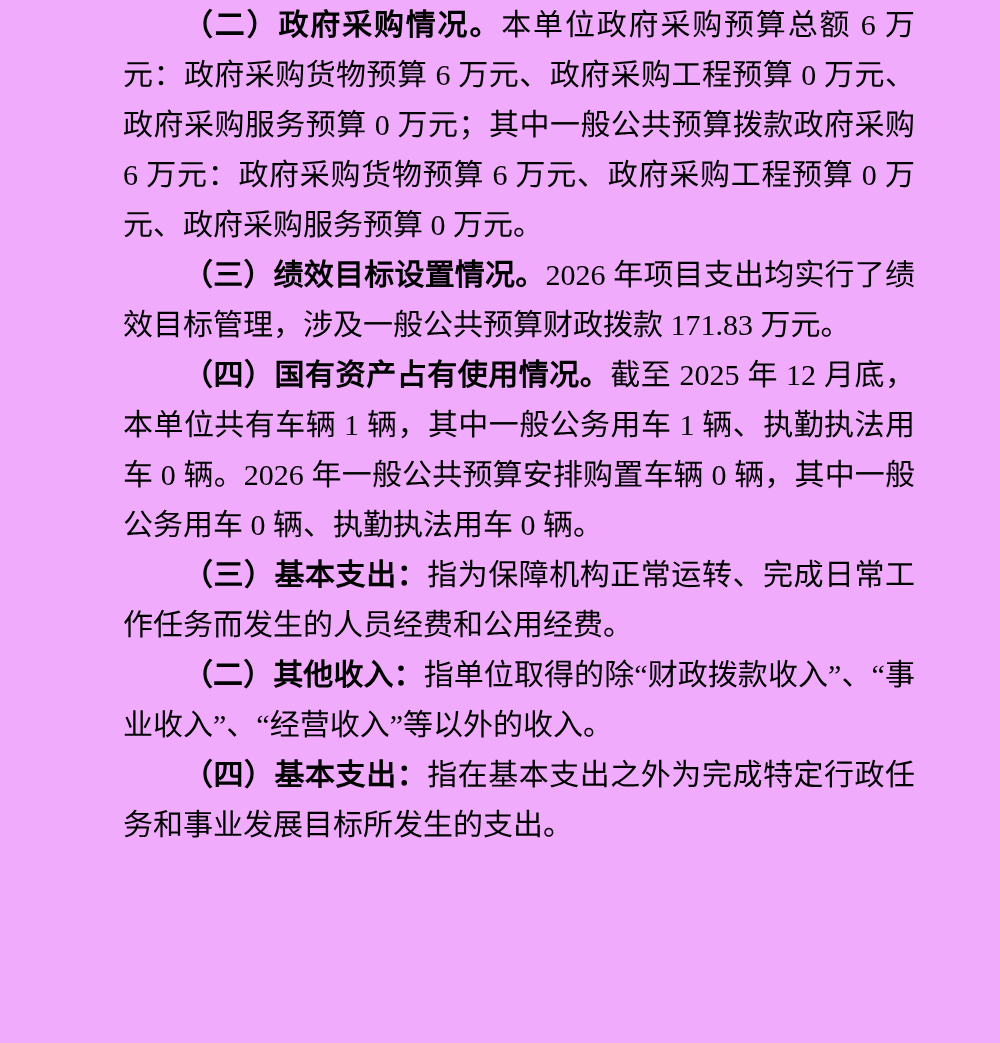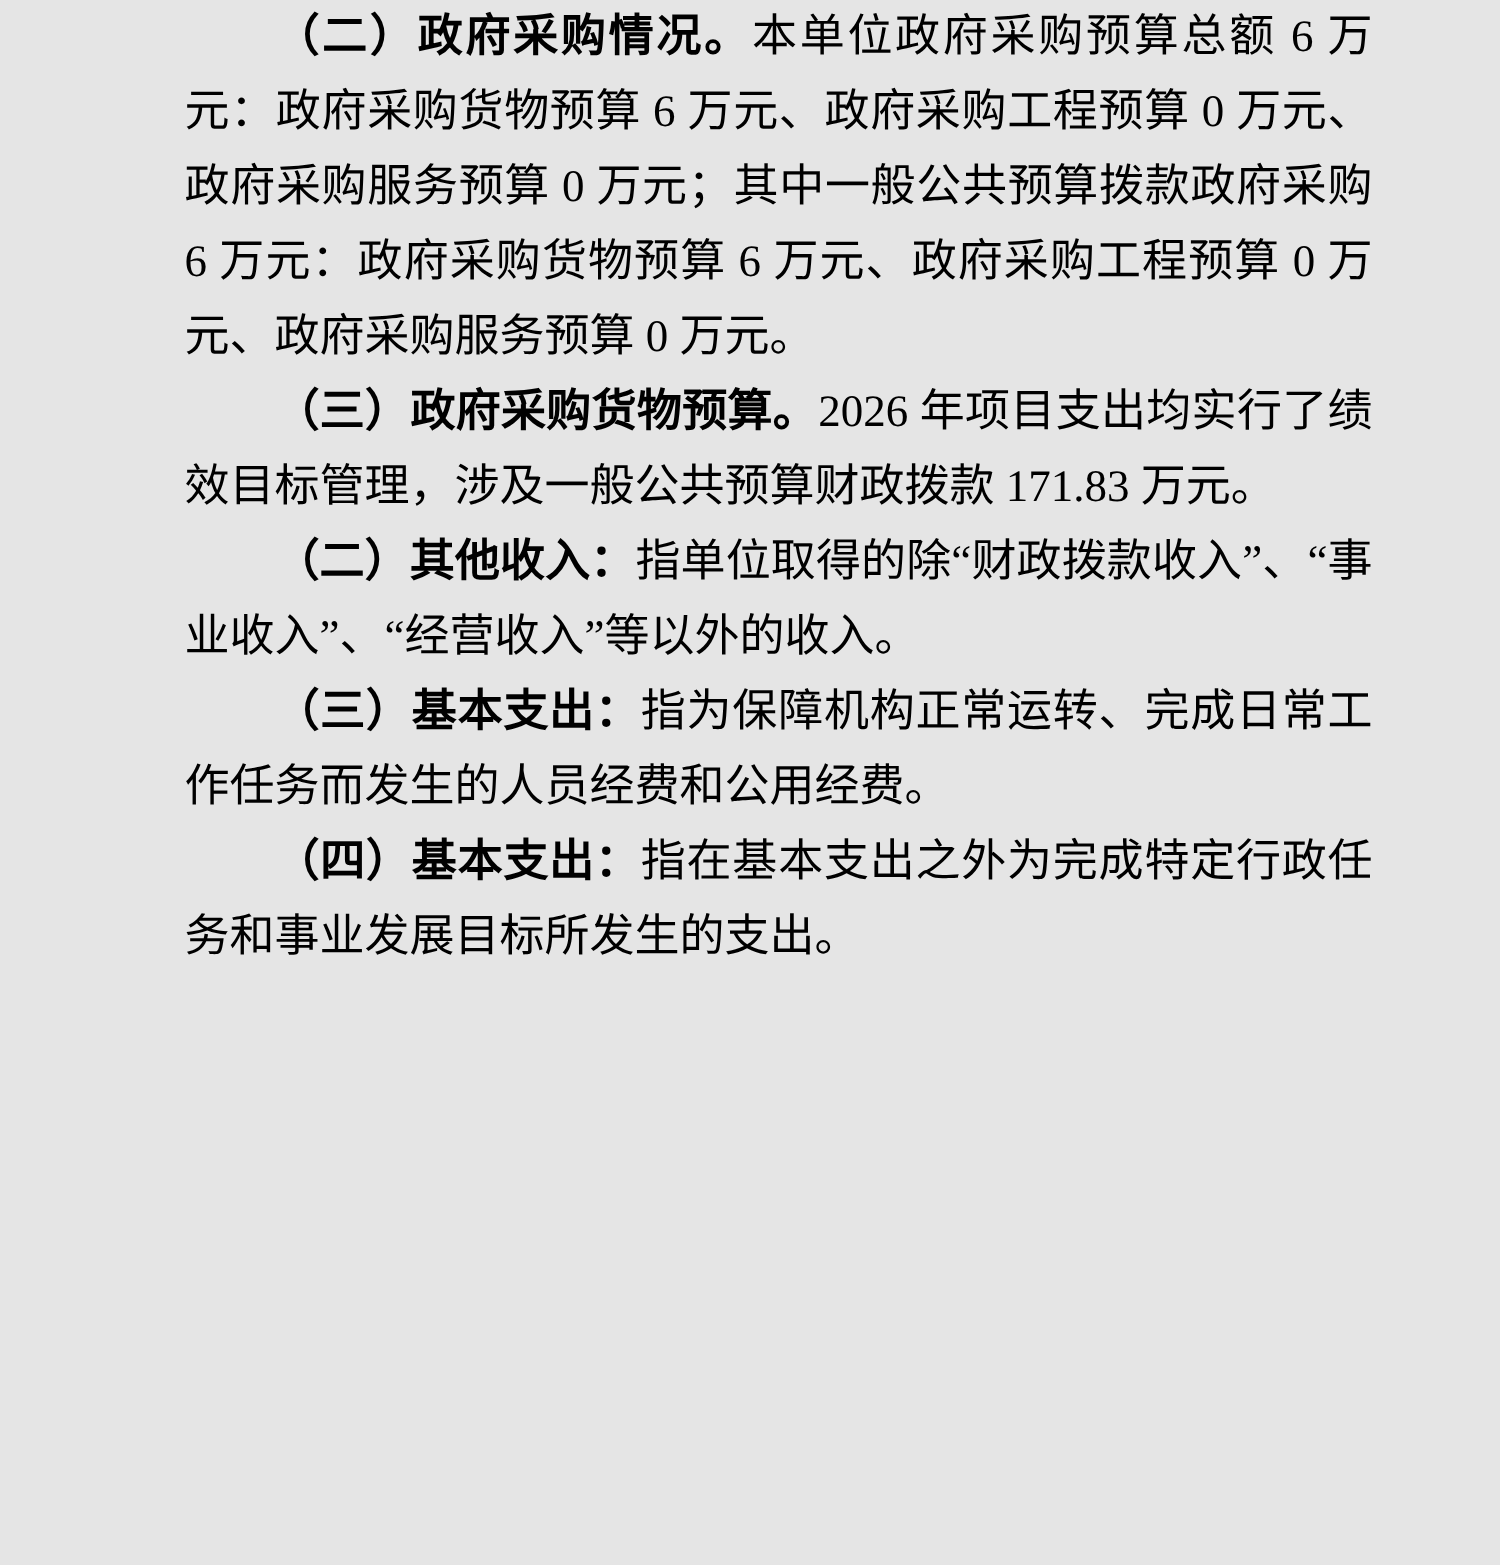--- a/index.html
+++ b/index.html
@@ -7,21 +7,21 @@
     padding: 0;
     background: #ffffff;
   }
   .page {
     position: relative;
     width: 1000px;
     height: 1043px;
     box-sizing: border-box;
     padding: 0 85px 0 123px;
     overflow: hidden;
-    background: #e5e5e5;
+    background: #f0abfc;
     color: #000000;
     font-family: "Liberation Serif", "DejaVu Serif", serif;
   }
   .para {
     margin: 0;
     font-size: 30px;
     line-height: 50px;
     text-align: justify;
     text-indent: 2em;
     word-break: break-all;
@@ -38,24 +38,25 @@
     font-family: "Liberation Sans", "DejaVu Sans", sans-serif;
   }
 </style>
 </head>
 <body>
 
 <div class="page">
 
   <p class="para"><span class="lead">（二）政府采购情况。</span><span>本单位政府采购预算总额 6 万元：政府采购货物预算 6 万元、政府采购工程预算 0 万元、政府采购服务预算 0 万元；其中一般公共预算拨款政府采购 6 万元：政府采购货物预算 6 万元、政府采购工程预算 0 万元、政府采购服务预算 0 万元。</span></p>
 
-  <p class="para"><span class="lead">（三）政府采购货物预算。</span><span>2026 年项目支出均实行了绩效目标管理，涉及一般公共预算财政拨款 171.83 万元。</span></p>
+  <p class="para"><span class="lead">（三）绩效目标设置情况。</span><span>2026 年项目支出均实行了绩效目标管理，涉及一般公共预算财政拨款 171.83 万元。</span></p>
+
+  <p class="para"><span class="lead">（四）国有资产占有使用情况。</span><span>截至 2025 年 12 月底，本单位共有车辆 1 辆，其中一般公务用车 1 辆、执勤执法用车 0 辆。2026 年一般公共预算安排购置车辆 0 辆，其中一般公务用车 0 辆、执勤执法用车 0 辆。</span></p>
 
 
 
+  <p class="para"><span class="lead">（三）基本支出：</span><span>指为保障机构正常运转、完成日常工作任务而发生的人员经费和公用经费。</span></p>
 
   <p class="para"><span class="lead">（二）其他收入：</span><span>指单位取得的除“财政拨款收入”、“事业收入”、“经营收入”等以外的收入。</span></p>
-
-  <p class="para"><span class="lead">（三）基本支出：</span><span>指为保障机构正常运转、完成日常工作任务而发生的人员经费和公用经费。</span></p>
 
   <p class="para"><span class="lead">（四）基本支出：</span><span>指在基本支出之外为完成特定行政任务和事业发展目标所发生的支出。</span></p>
 
 </div>
 
 </body></html>

